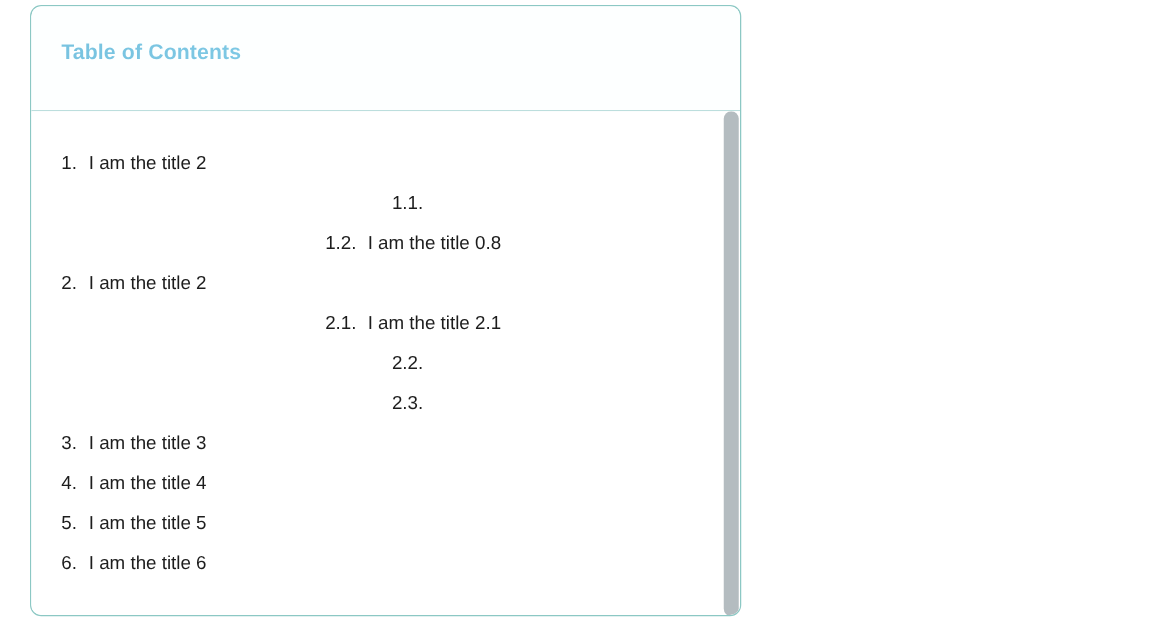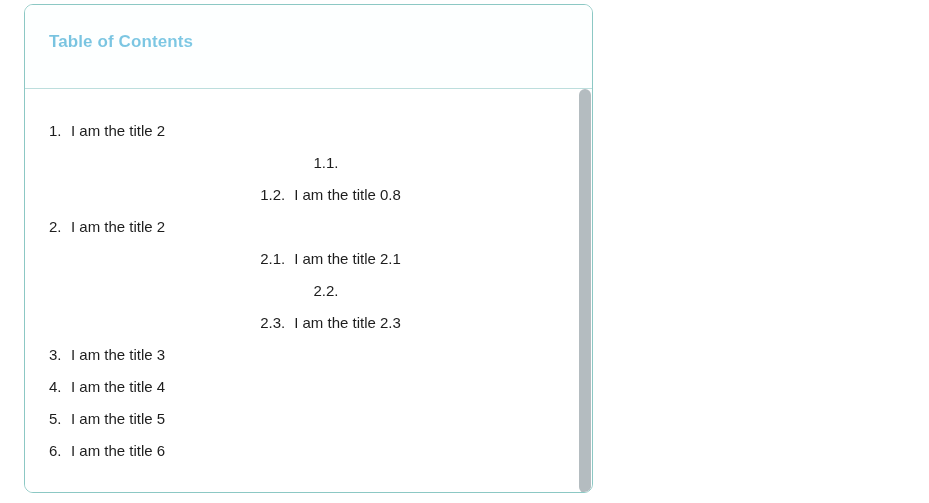--- a/index.html
+++ b/index.html
@@ -142,21 +142,20 @@
         </li>
         <li class="toc-row level-2">
           <span class="toc-num">2.1.</span>
           <span class="toc-label">I am the title 2.1</span>
         </li>
         <li class="toc-row level-2">
           <span class="toc-num">2.2.</span>
         </li>
         <li class="toc-row level-2">
           <span class="toc-num">2.3.</span>
-          <span class="toc-label">I am the title 2.3</span>
         </li>
         <li class="toc-row level-1">
           <span class="toc-num">3.</span>
           <span class="toc-label">I am the title 3</span>
         </li>
         <li class="toc-row level-1">
           <span class="toc-num">4.</span>
           <span class="toc-label">I am the title 4</span>
         </li>
         <li class="toc-row level-1">

